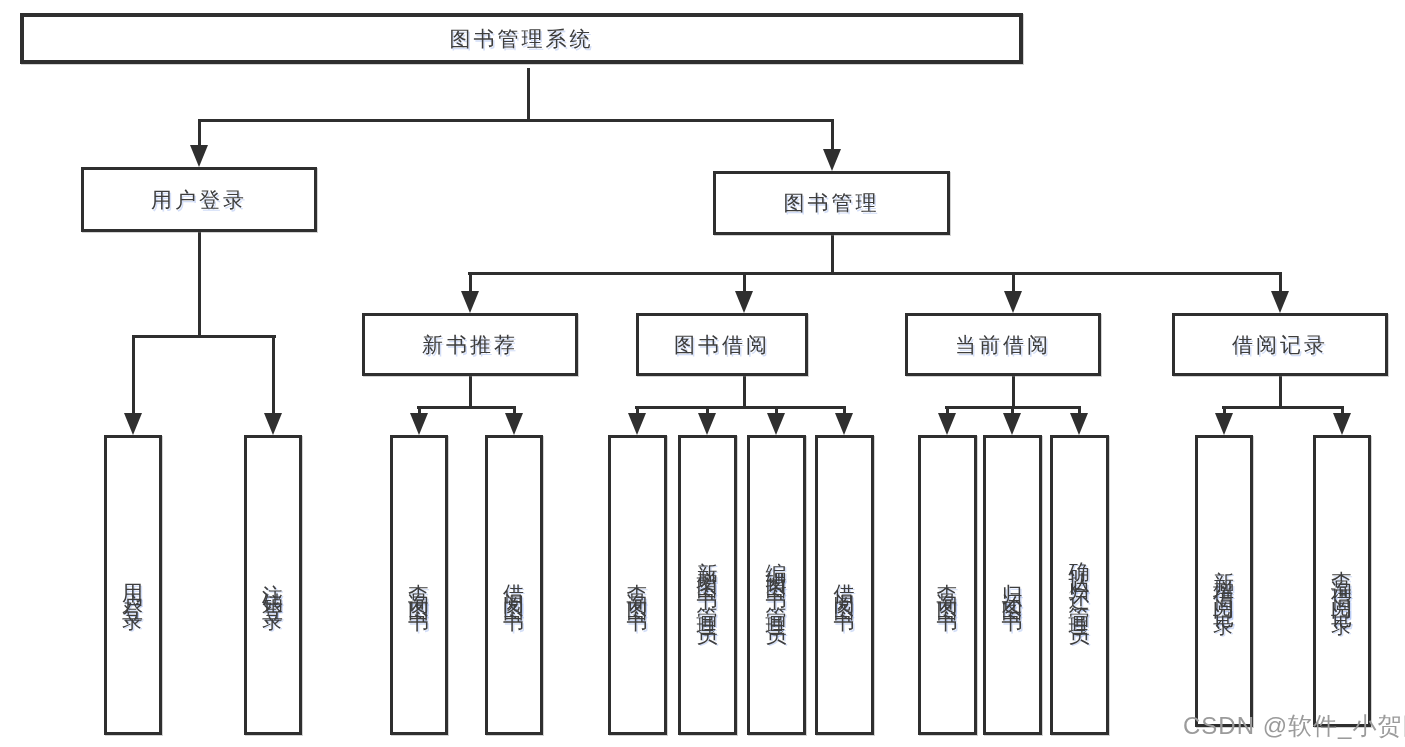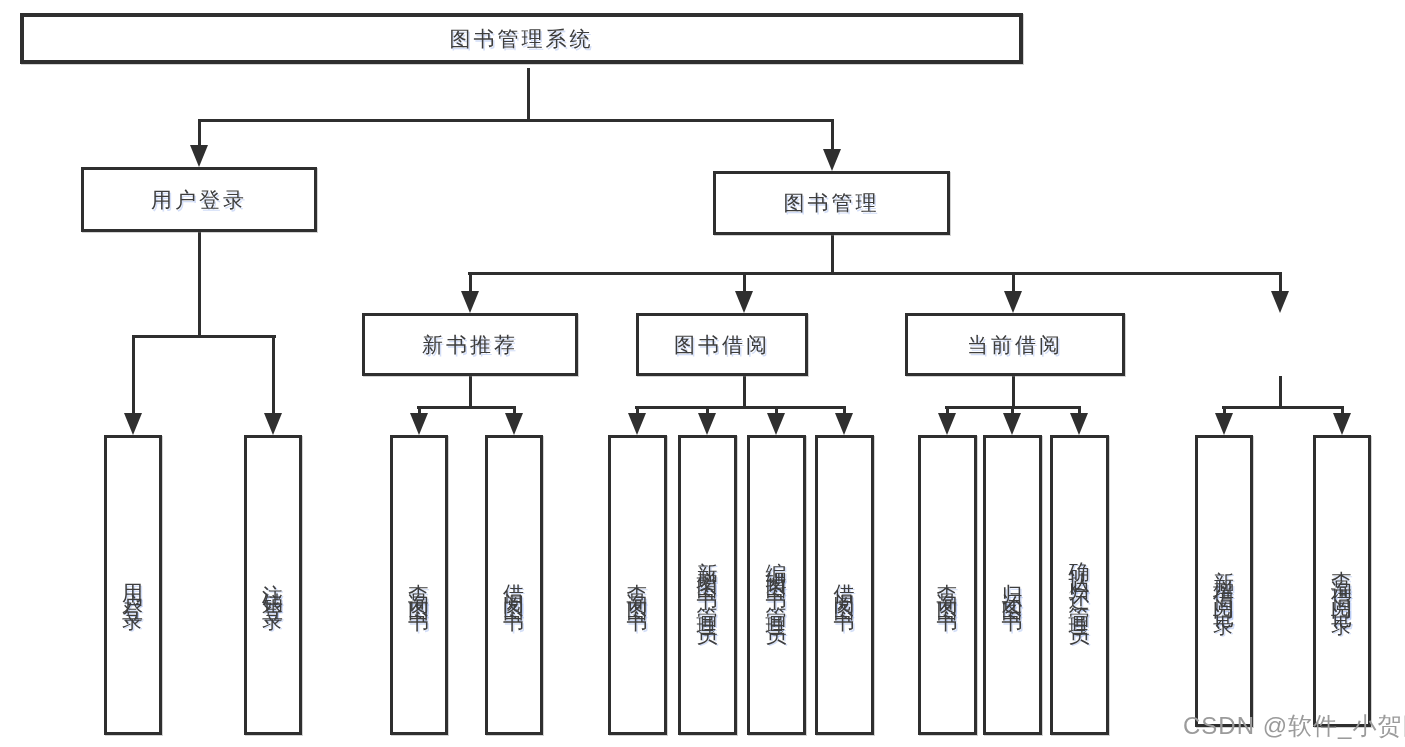--- a/index.html
+++ b/index.html
@@ -130,22 +130,25 @@
   <div class="box" style="left:713px;top:171px;width:237px;height:64px">
     <span class="hl">图书管理</span>
   </div>
 
   <div class="box" style="left:362px;top:313px;width:216px;height:63px">
     <span class="hl">新书推荐</span>
   </div>
   <div class="box" style="left:636px;top:313px;width:172px;height:63px">
     <span class="hl">图书借阅</span>
   </div>
-  <div class="box" style="left:905px;top:313px;width:220px;height:63px">
+  <div class="box" style="left:905px;top:313px;width:196px;height:63px">
     <span class="hl">当前借阅</span>
+  </div>
+  <div class="box" style="left:1172px;top:313px;width:216px;height:63px">
+    <span class="hl">借阅记录</span>
   </div>
 
   <div class="box" style="left:104px;top:435px;width:58px;height:300px">
     <span class="vl">用户登录</span>
   </div>
   <div class="box" style="left:244px;top:435px;width:58px;height:300px">
     <span class="vl">注销登录</span>
   </div>
 
   <div class="box" style="left:390px;top:435px;width:58px;height:300px">

